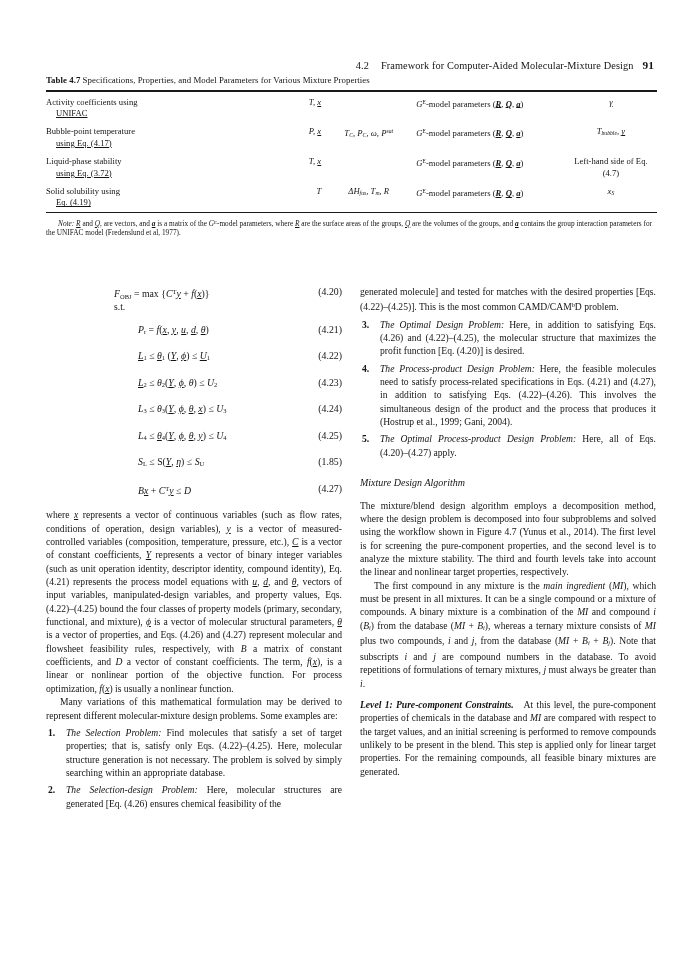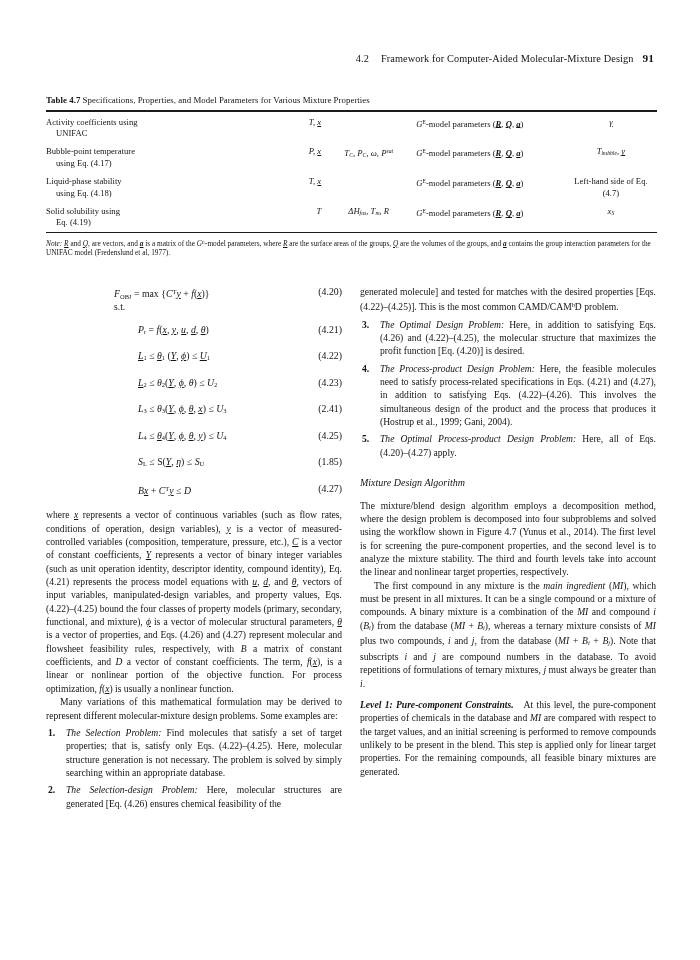--- a/index.html
+++ b/index.html
@@ -19,21 +19,21 @@
     position: absolute;
     left: 0; top: 0;
     width: 700px;
     height: 960px;
   }
 
   
   .running-head {
     position: absolute;
     left: 46px;
-    top: 52px;
+    top: 59px;
     width: 608px;
     text-align: right;
     font-size: 10.3px;
     letter-spacing: 0.1px;
     white-space: nowrap;
   }
   .running-head .rh-num {
     font-weight: bold;
     font-size: 11.3px;
     margin-left: 9px;
@@ -47,21 +47,20 @@
     position: absolute;
     left: 46px;
     top: 74px;
     width: 611px;
   }
   .table-caption {
     font-size: 8.8px;
     line-height: 12px;
     margin-bottom: 4px;
     letter-spacing: 0.05px;
-    margin-top: 20px;
   }
   .table-caption b { font-weight: bold; }
   .rule-thick { border-top: 1.4px solid #1a1a1a; }
   .rule-thin  { border-top: 0.8px solid #1a1a1a; }
 
   table.spec {
     width: 100%;
     border-collapse: collapse;
     font-size: 8.6px;
     line-height: 11.2px;
@@ -78,34 +77,34 @@
     vertical-align: top;
     letter-spacing: 0.02px;
   }
   .c1 { width: 168px; padding-right: 6px !important; }
   .c2 { width: 104px; text-align: right; }
   .c3 { width: 96px;  text-align: center; }
   .c4 { width: 150px; }
   .c5 { width: 93px;  text-align: center; }
   th.c2, th.c3, th.c5 { text-align: left; }
   .hang { display: block; text-indent: -0px; }
-  .hang .l2 { display: block; padding-left: 10px; }
+  .hang .l2 { display: block; padding-left: 10px; text-decoration: underline; }
   sub { font-size: 0.66em; vertical-align: -0.22em; }
   sup { font-size: 0.66em; vertical-align: 0.48em; }
   .it { font-style: italic; }
   .ul { text-decoration: underline; }
   .bu { font-weight: bold; text-decoration: underline; font-style: italic; }
 
   .table-note {
     font-size: 7.3px;
     line-height: 9.4px;
     padding-top: 5px;
     letter-spacing: 0.01px;
   }
-  .table-note .ni { font-style: italic; }
+  .table-note .ni { font-style: italic; margin-left: 12px; }
 
   
   .col {
     position: absolute;
     width: 296px;
     font-size: 9.6px;
     line-height: 13.35px;
     text-align: justify;
   }
   .col.left  { left: 46px;  top: 285px; }
@@ -212,21 +211,21 @@
           </td>
           <td class="c2 it">P, <span class="ul">x</span></td>
           <td class="c3 it">T<sub>C</sub>, P<sub>C</sub>, ω, P<sup>sat</sup></td>
           <td class="c4"><span class="it">G</span><sup>E</sup>-model parameters (<span class="bu">R</span>, <span class="bu">Q</span>, <span class="bu">a</span>)</td>
           <td class="c5 it">T<sub>bubble</sub>, <span class="ul">y</span></td>
         </tr>
         <tr>
           <td class="c1">
             <span class="hang">
               <span>Liquid-phase stability</span>
-              <span class="l2">using Eq. (4.18)</span>
+              <span class="l2">using Eq. (3.72)</span>
             </span>
           </td>
           <td class="c2 it">T, <span class="ul">x</span></td>
           <td class="c3"></td>
           <td class="c4"><span class="it">G</span><sup>E</sup>-model parameters (<span class="bu">R</span>, <span class="bu">Q</span>, <span class="bu">a</span>)</td>
           <td class="c5">Left-hand side of Eq. (4.7)</td>
         </tr>
         <tr>
           <td class="c1">
             <span class="hang">
@@ -263,21 +262,21 @@
       <div class="eqrow">
         <span class="eqbody ind"><span class="it ul">L</span><sub>1</sub> ≤ <span class="it ul">θ</span><sub>1</sub> (<span class="it ul">Y</span>, <span class="it ul">ϕ</span>) ≤ <span class="it ul">U</span><sub>1</sub></span>
         <span class="eqnum">(4.22)</span>
       </div>
       <div class="eqrow">
         <span class="eqbody ind"><span class="it ul">L</span><sub>2</sub> ≤ <span class="it">θ</span><sub>2</sub>(<span class="it ul">Y</span>, <span class="it ul">ϕ</span>, <span class="it">θ</span>) ≤ <span class="it">U</span><sub>2</sub></span>
         <span class="eqnum">(4.23)</span>
       </div>
       <div class="eqrow">
         <span class="eqbody ind"><span class="it">L</span><sub>3</sub> ≤ <span class="it">θ</span><sub>3</sub>(<span class="it ul">Y</span>, <span class="it ul">ϕ</span>, <span class="it ul">θ</span>, <span class="it ul">x</span>) ≤ <span class="it">U</span><sub>3</sub></span>
-        <span class="eqnum">(2.41)</span>
+        <span class="eqnum">(4.24)</span>
       </div>
       <div class="eqrow">
         <span class="eqbody ind"><span class="it">L</span><sub>4</sub> ≤ <span class="it ul">θ</span><sub>4</sub>(<span class="it ul">Y</span>, <span class="it ul">ϕ</span>, <span class="it ul">θ</span>, <span class="it ul">y</span>) ≤ <span class="it">U</span><sub>4</sub></span>
         <span class="eqnum">(4.25)</span>
       </div>
       <div class="eqrow">
         <span class="eqbody ind"><span class="it">S</span><sub>L</sub> ≤ S(<span class="it ul">Y</span>, <span class="it ul">η</span>) ≤ <span class="it">S</span><sub>U</sub></span>
         <span class="eqnum">(1.85)</span>
       </div>
       <div class="eqrow">

